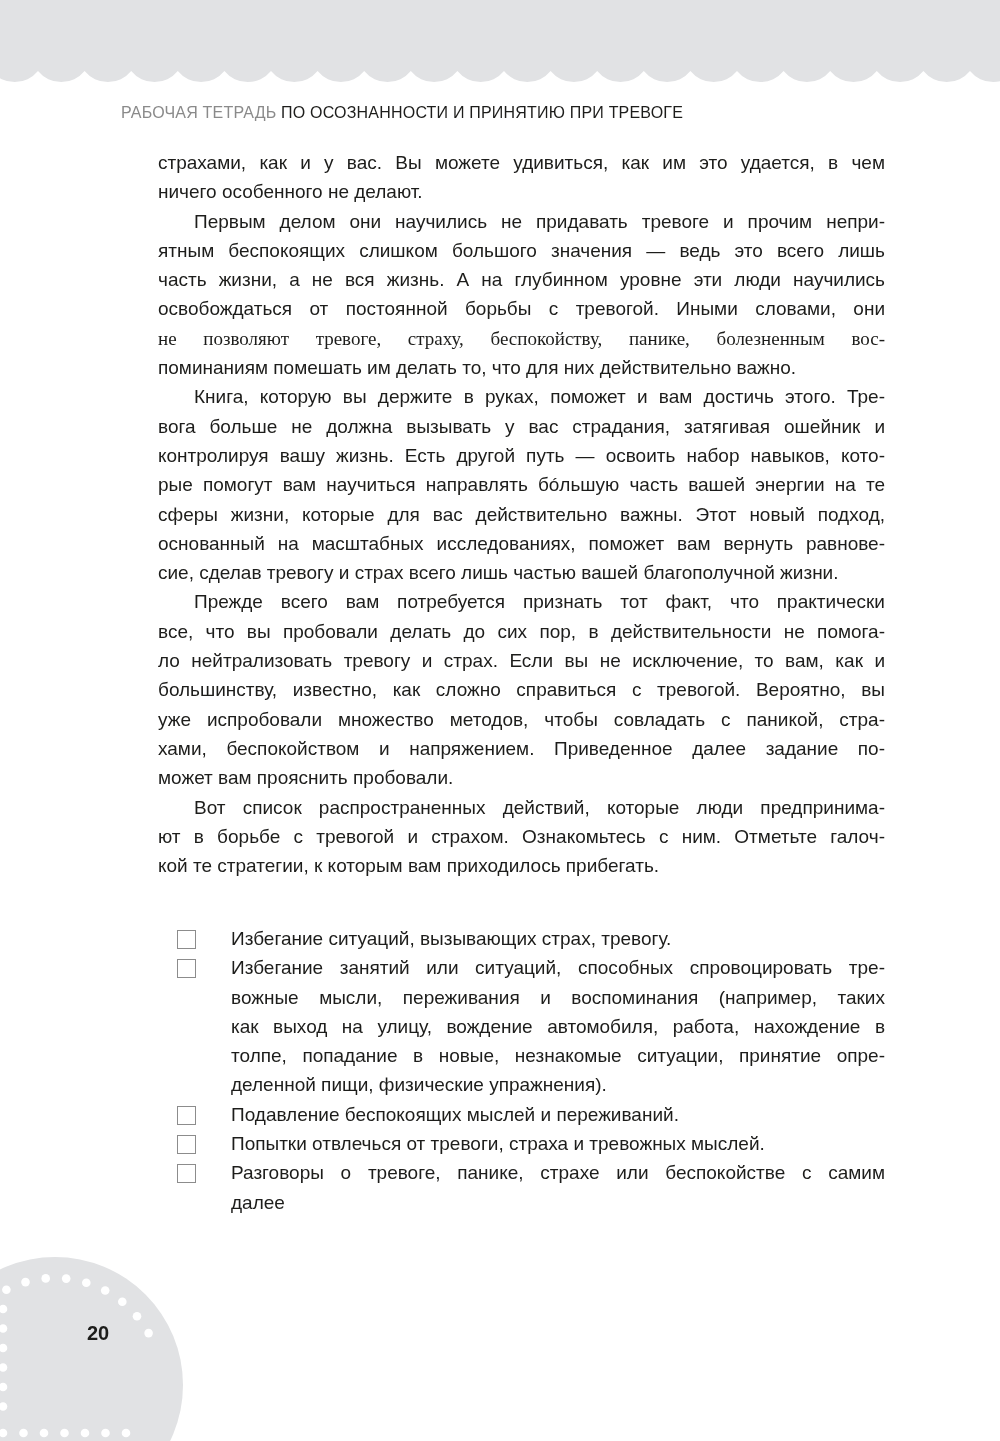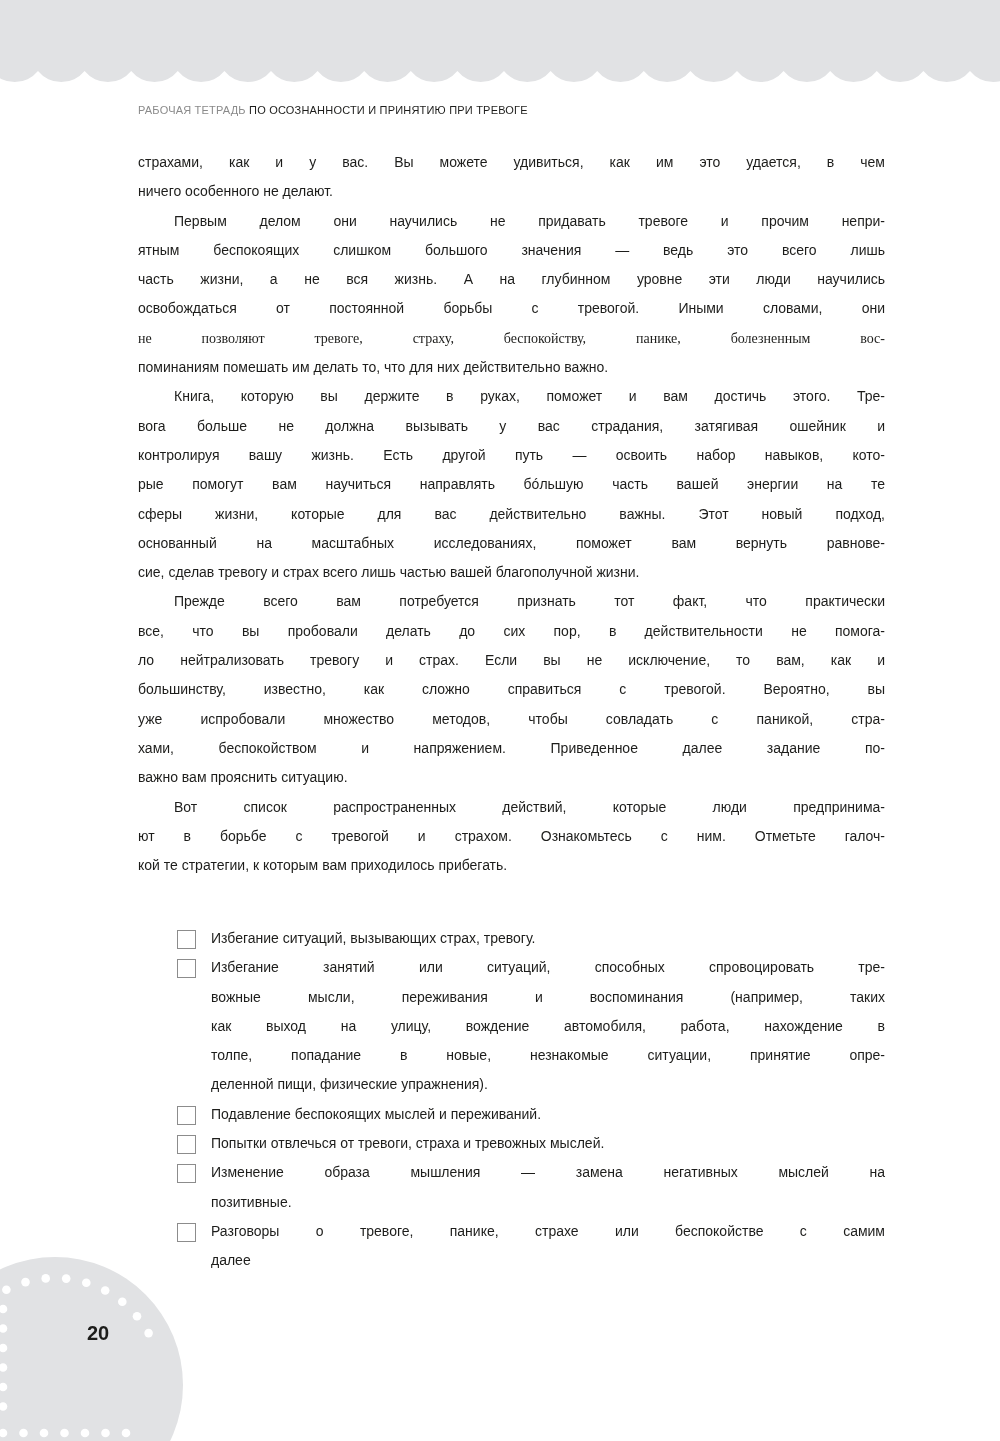--- a/index.html
+++ b/index.html
@@ -1,26 +1,26 @@
 <!DOCTYPE html>
 <html><head>
 <meta charset="utf-8">
 <style>
   html, body { margin: 0; padding: 0; background: #ffffff; }
   body { width: 1000px; height: 1441px; position: relative; overflow: hidden;
          font-family: "Liberation Sans", "DejaVu Sans", sans-serif; color: #1d1d1b; }
   #top-band { position: absolute; left: 0; top: 0; width: 1000px; height: 90px; }
-  #running-head { position: absolute; left: 138px; top: 104px; font-size: 11px; letter-spacing: 0.2px;
+  #running-head { position: absolute; left: 121px; top: 104px; font-size: 16px; letter-spacing: 0.2px;
                   white-space: nowrap; text-transform: uppercase; }
   #running-head .light { color: #8a8a8a; }
   #running-head .dark { color: #1d1d1b; }
   #body-text { position: absolute; left: 138px; top: 148px; width: 747px; }
-  .line { display: block; height: 29.3px; line-height: 29.3px; font-size: 14px;
+  .line { display: block; height: 29.3px; line-height: 29.3px; font-size: 19px;
           text-align: justify; text-align-last: justify; white-space: nowrap; overflow: visible;
-          word-spacing: 0px; }
+          word-spacing: 0px; margin-left: 20px; }
   .line.last { text-align-last: left; }
   .line.indent { padding-left: 36px; }
   #checklist { position: absolute; left: 138px; top: 924px; width: 747px; }
   .check-item { position: relative; padding-left: 73px; }
   .check-item .cb { position: absolute; left: 39px; top: 6px; width: 17px; height: 17px;
                     border: 1.5px solid #8c8c8c; background: #fff; box-sizing: content-box; cursor: pointer; }
   #page-badge { position: absolute; left: 0; top: 1250px; width: 200px; height: 191px; }
   #page-number { position: absolute; left: 87px; top: 1322px; font-size: 20px; font-weight: bold; color: #1d1d1b; }
 </style>
 </head>
@@ -57,21 +57,21 @@
       <span class="line" style="white-space: normal;">основанный на масштабных исследованиях, поможет вам вернуть равнове-</span>
       <span class="line last">сие, сделав тревогу и страх всего лишь частью вашей благополучной жизни.</span>
     </div>
     <div>
       <span class="line indent" style="white-space: normal;">Прежде всего вам потребуется признать тот факт, что практически</span>
       <span class="line" style="white-space: normal;">все, что вы пробовали делать до сих пор, в действительности не помога-</span>
       <span class="line" style="white-space: normal;">ло нейтрализовать тревогу и страх. Если вы не исключение, то вам, как и</span>
       <span class="line" style="white-space: normal;">большинству, известно, как сложно справиться с тревогой. Вероятно, вы</span>
       <span class="line" style="white-space: normal;">уже испробовали множество методов, чтобы совладать с паникой, стра-</span>
       <span class="line" style="white-space: normal;">хами, беспокойством и напряжением. Приведенное далее задание по-</span>
-      <span class="line last">важно вам прояснить ситуацию.</span>
+      <span class="line last">может вам прояснить пробовали.</span>
     </div>
     <div>
       <span class="line indent" style="white-space: normal;">Вот список распространенных действий, которые люди предпринима-</span>
       <span class="line" style="white-space: normal;">ют в борьбе с тревогой и страхом. Ознакомьтесь с ним. Отметьте галоч-</span>
       <span class="line last">кой те стратегии, к которым вам приходилось прибегать.</span>
     </div>
   </div>
 
 <div id="checklist">
     <div class="check-item">
@@ -86,25 +86,20 @@
       <span class="line" style="white-space: normal;">толпе, попадание в новые, незнакомые ситуации, принятие опре-</span>
       <span class="line last">деленной пищи, физические упражнения).</span>
     </div>
     <div class="check-item">
       <span class="cb"></span>
       <span class="line last">Подавление беспокоящих мыслей и переживаний.</span>
     </div>
     <div class="check-item">
       <span class="cb"></span>
       <span class="line last">Попытки отвлечься от тревоги, страха и тревожных мыслей.</span>
-    </div>
-    <div class="check-item">
-      <span class="cb"></span>
-      <span class="line" style="white-space: normal;">Изменение образа мышления — замена негативных мыслей на</span>
-      <span class="line last">позитивные.</span>
     </div>
     <div class="check-item">
       <span class="cb"></span>
       <span class="line" style="white-space: normal;">Разговоры о тревоге, панике, страхе или беспокойстве с самим</span>
       <span class="line last">далее</span>
     </div>
   </div>
 
 <svg id="page-badge" viewBox="0 0 200 191" xmlns="http://www.w3.org/2000/svg">
   <circle cx="55" cy="135" r="128" fill="#e1e2e4"></circle>

